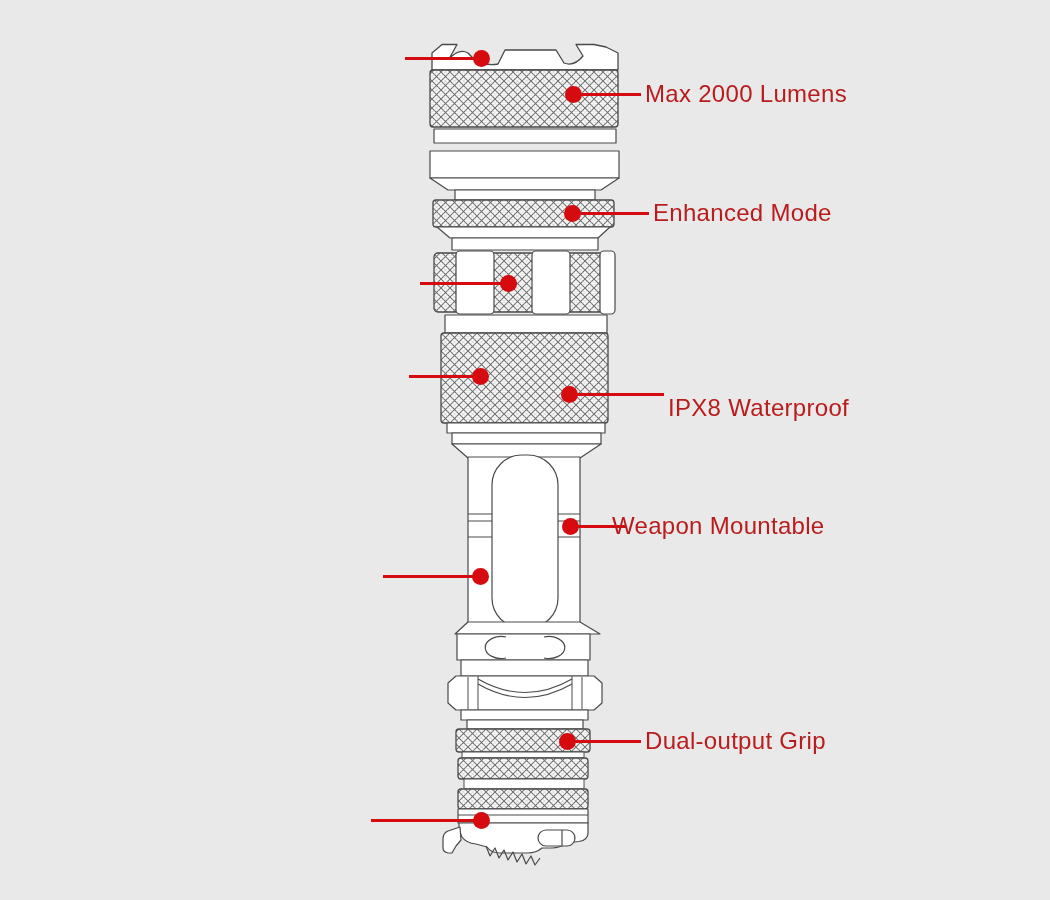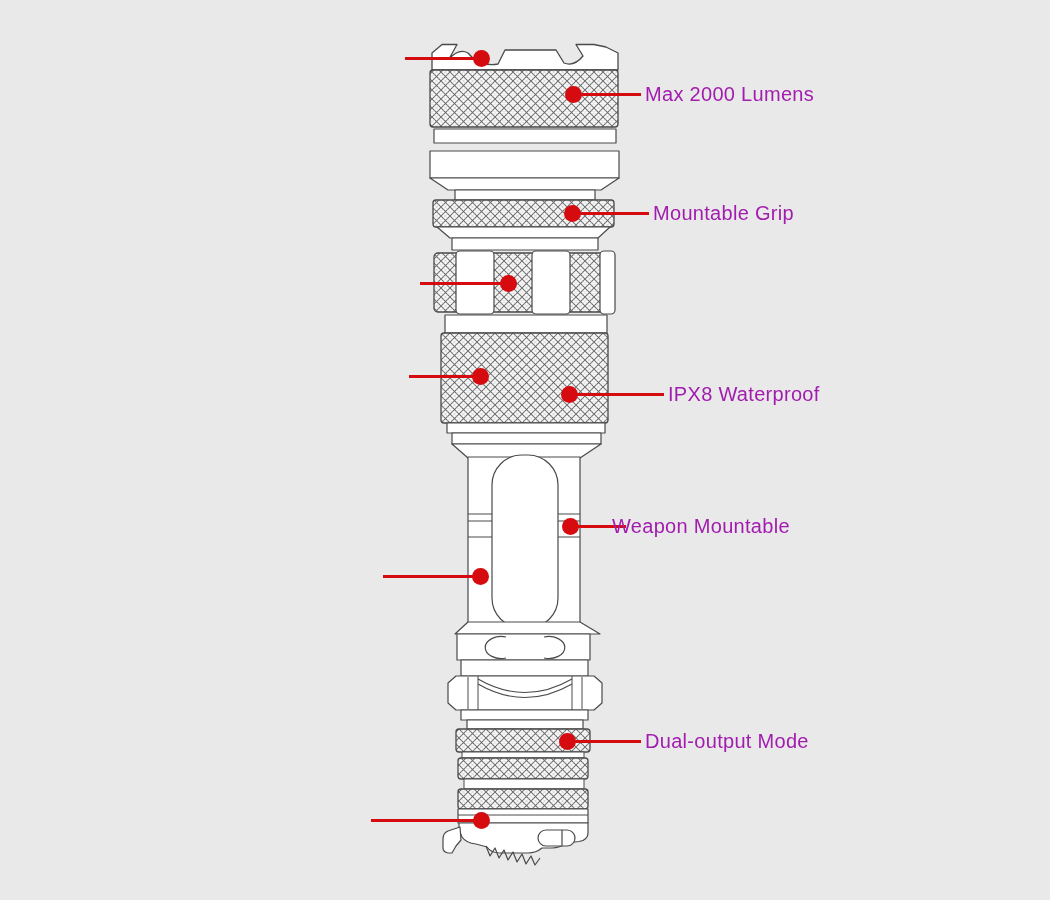--- a/index.html
+++ b/index.html
@@ -4,21 +4,21 @@
 <style>
   html,body{margin:0;padding:0;}
   body{background:#e9e9e9;}
   .stage{
     position:relative;width:1050px;height:900px;background:#e9e9e9;
     font-family:"Liberation Sans",sans-serif;overflow:hidden;
   }
   .torch{position:absolute;left:0;top:0;}
   .callout{position:absolute;left:0;top:0;width:0;height:0;}
   .lbl{
-    position:absolute;font-size:20px;line-height:24px;color:#a21caf;
+    position:absolute;font-size:24px;line-height:24px;color:#b91c1c;
     white-space:nowrap;letter-spacing:0.3px;font-weight:500;
   }
   .line{position:absolute;height:3px;background:#d60b10;}
   .dot{position:absolute;width:17px;height:17px;border-radius:50%;background:#d60b10;}
 </style>
 </head>
 <body>
 
 <div class="stage">
 
@@ -96,57 +96,57 @@
 
   <div class="callout">
     <span class="dot" style="left:564.5px;top:85.5px"></span>
     <span class="line" style="left:573px;top:92.5px;width:68px"></span>
     <span class="lbl" style="left:645px;top:82px">Max 2000 Lumens</span>
   </div>
 
   <div class="callout">
     <span class="dot" style="left:563.5px;top:204.5px"></span>
     <span class="line" style="left:572px;top:211.5px;width:77px"></span>
-    <span class="lbl" style="left:653px;top:201px">Mountable Grip</span>
+    <span class="lbl" style="left:653px;top:201px">Enhanced Mode</span>
   </div>
 
   <div class="callout">
 
     <span class="line" style="left:420px;top:281.5px;width:88px"></span>
     <span class="dot" style="left:499.5px;top:274.5px"></span>
   </div>
 
   <div class="callout">
 
     <span class="line" style="left:409px;top:374.5px;width:71px"></span>
     <span class="dot" style="left:471.5px;top:367.5px"></span>
   </div>
 
   <div class="callout">
     <span class="dot" style="left:560.5px;top:385.5px"></span>
     <span class="line" style="left:569px;top:392.5px;width:95px"></span>
-    <span class="lbl" style="left:668px;top:382px">IPX8 Waterproof</span>
+    <span class="lbl" style="left:668px;top:396px">IPX8 Waterproof</span>
   </div>
 
   <div class="callout">
     <span class="dot" style="left:561.5px;top:517.5px"></span>
     <span class="line" style="left:570px;top:524.5px;width:56px"></span>
     <span class="lbl" style="left:612px;top:514px">Weapon Mountable</span>
   </div>
 
   <div class="callout">
 
     <span class="line" style="left:383px;top:574.5px;width:97px"></span>
     <span class="dot" style="left:471.5px;top:567.5px"></span>
   </div>
 
   <div class="callout">
     <span class="dot" style="left:558.5px;top:732.5px"></span>
     <span class="line" style="left:567px;top:739.5px;width:74px"></span>
-    <span class="lbl" style="left:645px;top:729px">Dual-output Mode</span>
+    <span class="lbl" style="left:645px;top:729px">Dual-output Grip</span>
   </div>
 
   <div class="callout">
 
     <span class="line" style="left:371px;top:818.5px;width:110px"></span>
     <span class="dot" style="left:472.5px;top:811.5px"></span>
   </div>
 
 </div>
 

